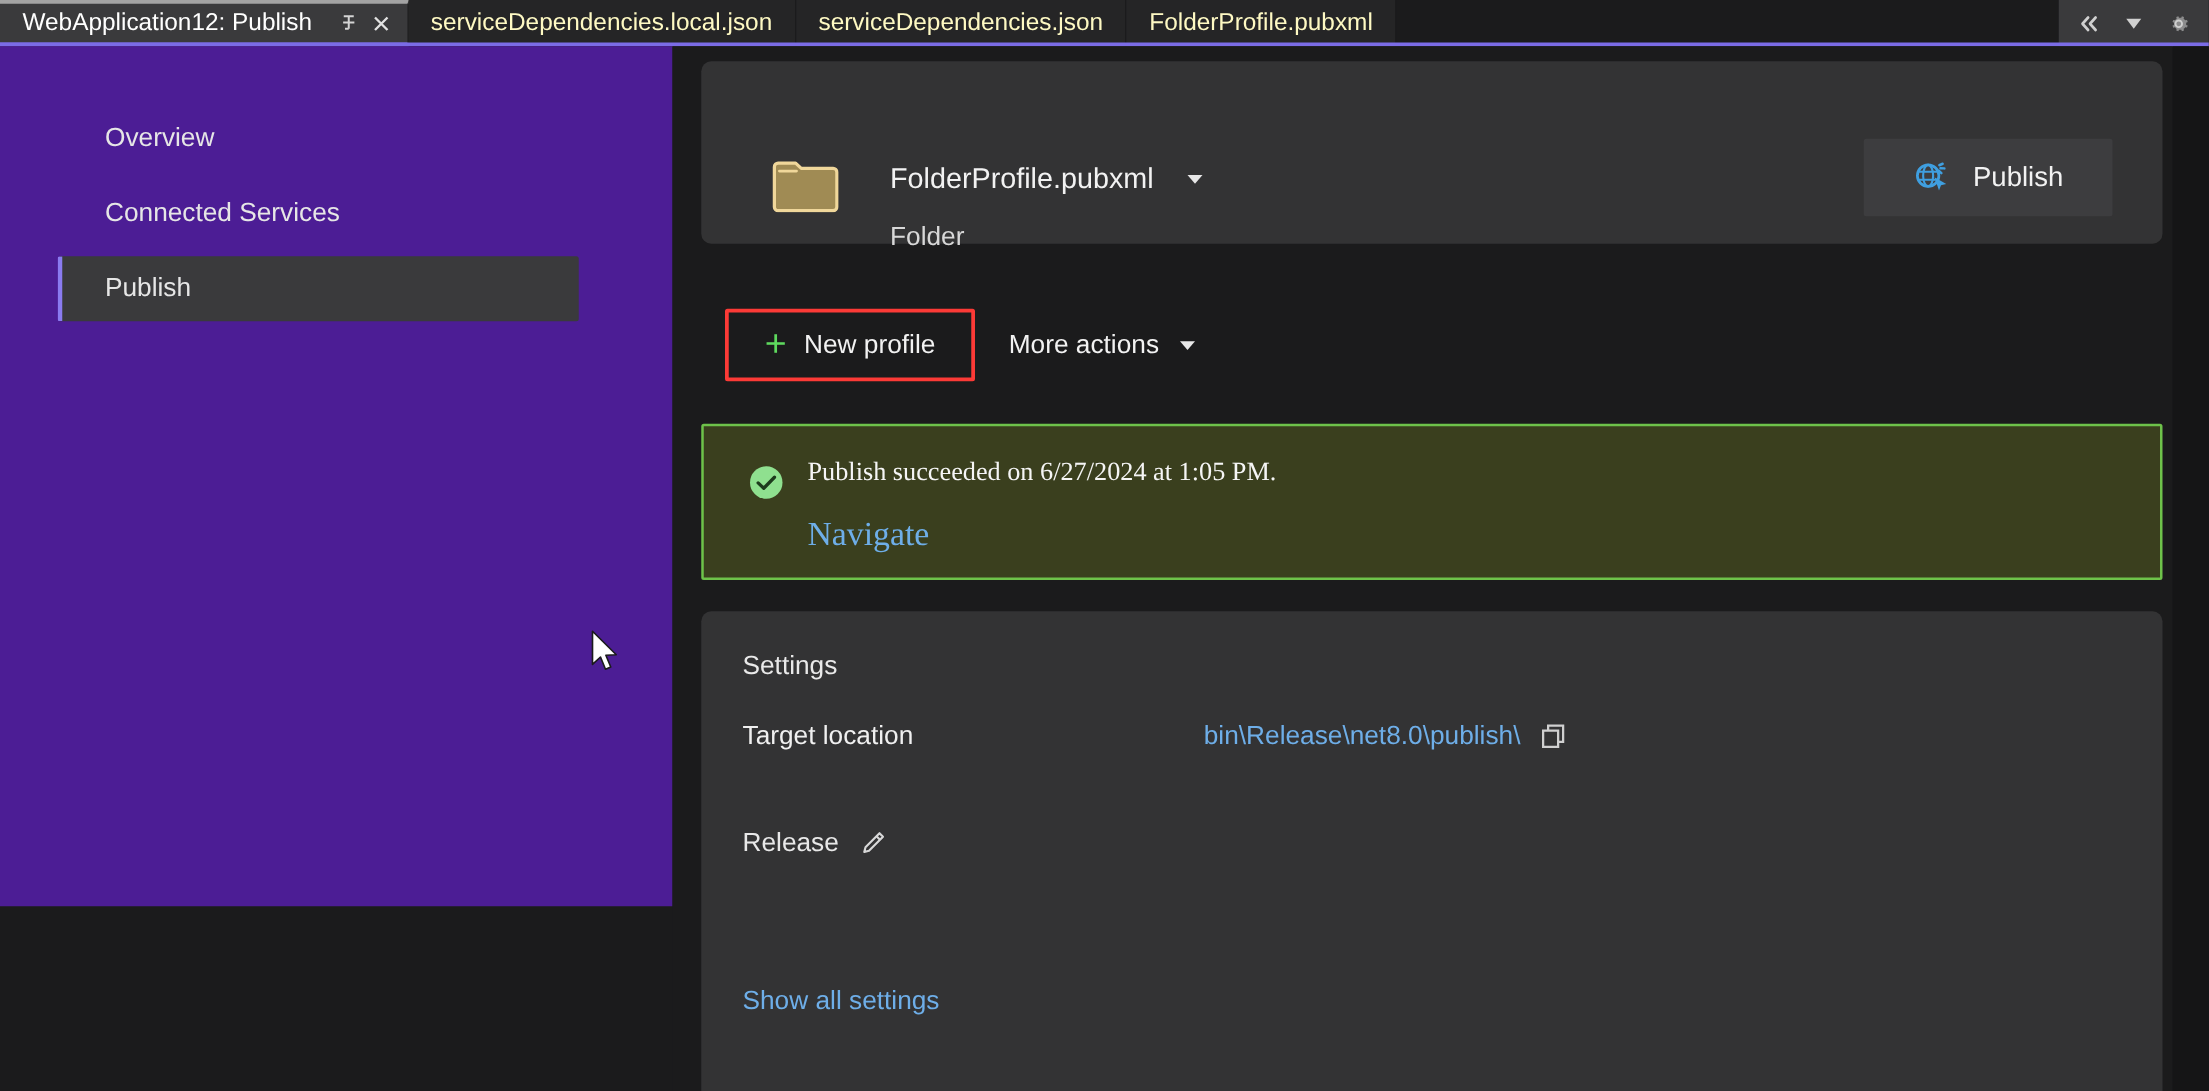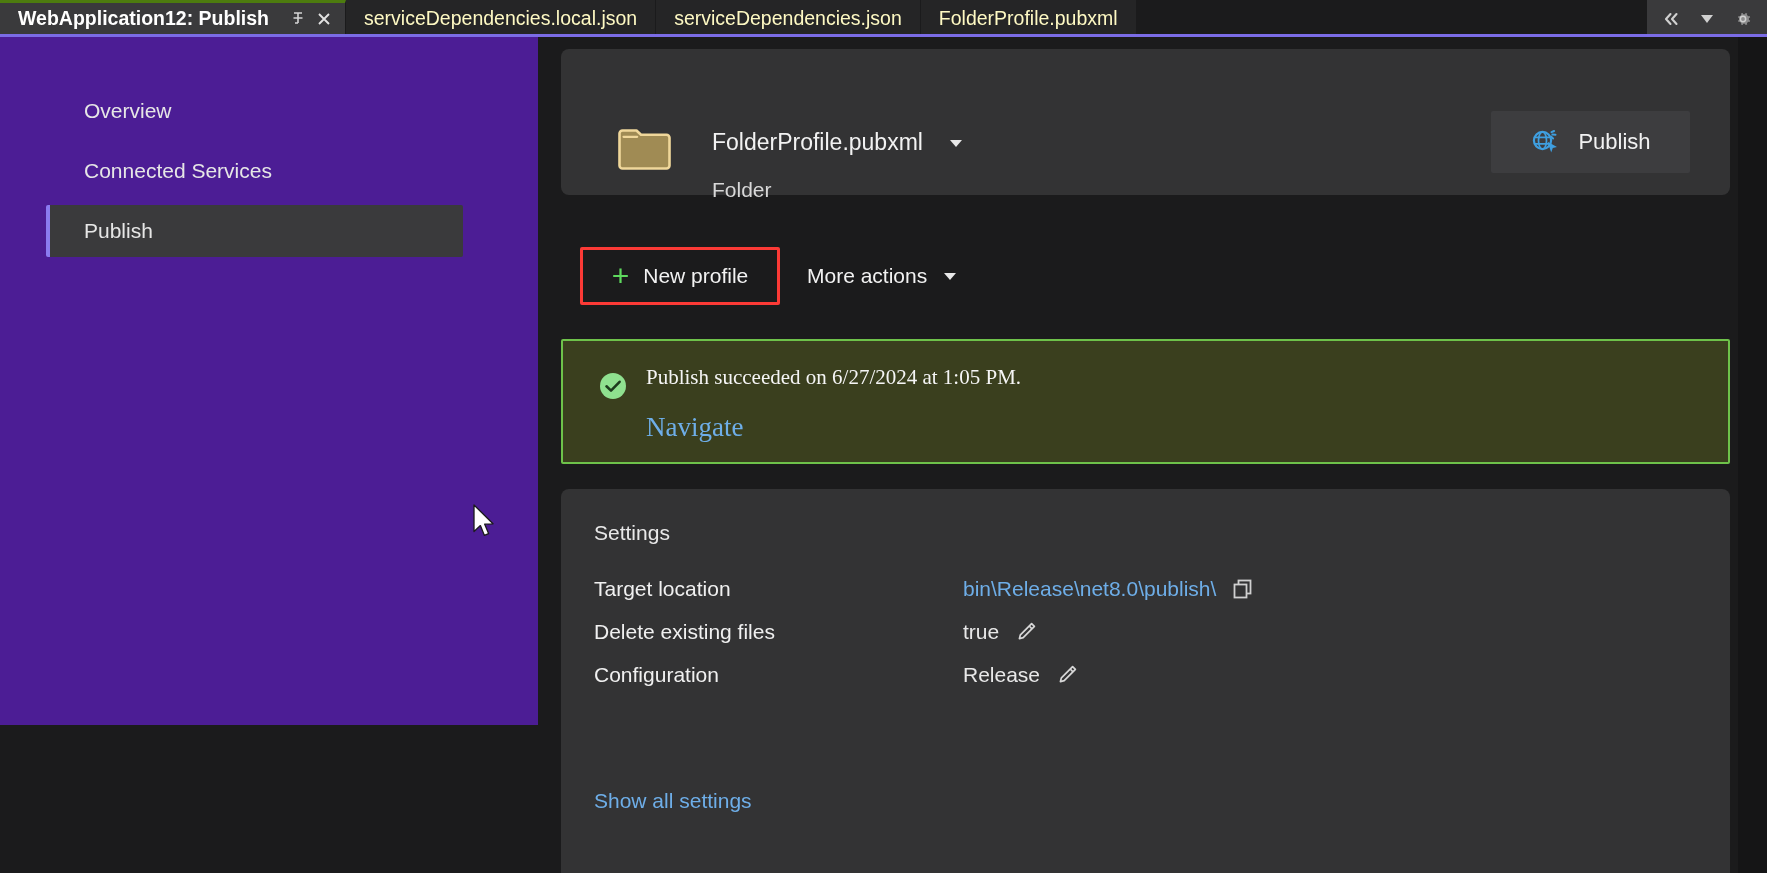--- a/index.html
+++ b/index.html
@@ -32,22 +32,22 @@
     font-size: 19.5px;
     color: #fef9c3;
     background: #252526;
     border-right: 1px solid #1b1b1c;
     white-space: nowrap;
     cursor: default;
   }
   .tab.active {
     background: #3a3a3c;
     color: #ffffff;
-    font-weight: bold;
-    border-top: 3px solid #4d7c0f;
+    font-weight: normal;
+    border-top: 3px solid #a3a3a3;
     border-bottom: 3px solid #7b6ce6;
     padding-left: 18px;
     padding-right: 8px;
     align-items: center;
   }
   .tab-title { margin-right: 16px; }
 
   .tab-icon-btn {
     width: 26px;
     height: 26px;
@@ -451,35 +451,22 @@
         <span class="settings-value link">bin\Release\net8.0\publish\</span>
         <span class="row-icon">
           <svg width="24" height="24" viewBox="0 0 24 24" fill="none" stroke="#d0d0d0" stroke-width="1.8">
             <rect x="7.5" y="3.5" width="12" height="13"></rect>
             <rect x="3.5" y="7.5" width="12" height="13" fill="#333334"></rect>
           </svg>
         </span>
       </span>
     </div>
 
-    <div class="settings-row" style="top:126px;">
-      <span class="settings-label">Delete existing files</span>
-      <span class="val-wrap">
-        <span class="settings-value">true</span>
-        <span class="row-icon">
-          <svg width="24" height="24" viewBox="0 0 24 24" fill="none" stroke="#d7d7d7" stroke-width="1.7" stroke-linejoin="round">
-            <path d="M17.6 3.6l2.8 2.8-11.2 11.2-3.8 1 1-3.8z"></path>
-            <path d="M15.2 6l2.8 2.8"></path>
-          </svg>
-        </span>
-      </span>
-    </div>
 
     <div class="settings-row" style="top:169px;">
-      <span class="settings-label">Configuration</span>
       <span class="val-wrap">
         <span class="settings-value">Release</span>
         <span class="row-icon">
           <svg width="24" height="24" viewBox="0 0 24 24" fill="none" stroke="#d7d7d7" stroke-width="1.7" stroke-linejoin="round">
             <path d="M17.6 3.6l2.8 2.8-11.2 11.2-3.8 1 1-3.8z"></path>
             <path d="M15.2 6l2.8 2.8"></path>
           </svg>
         </span>
       </span>
     </div>

